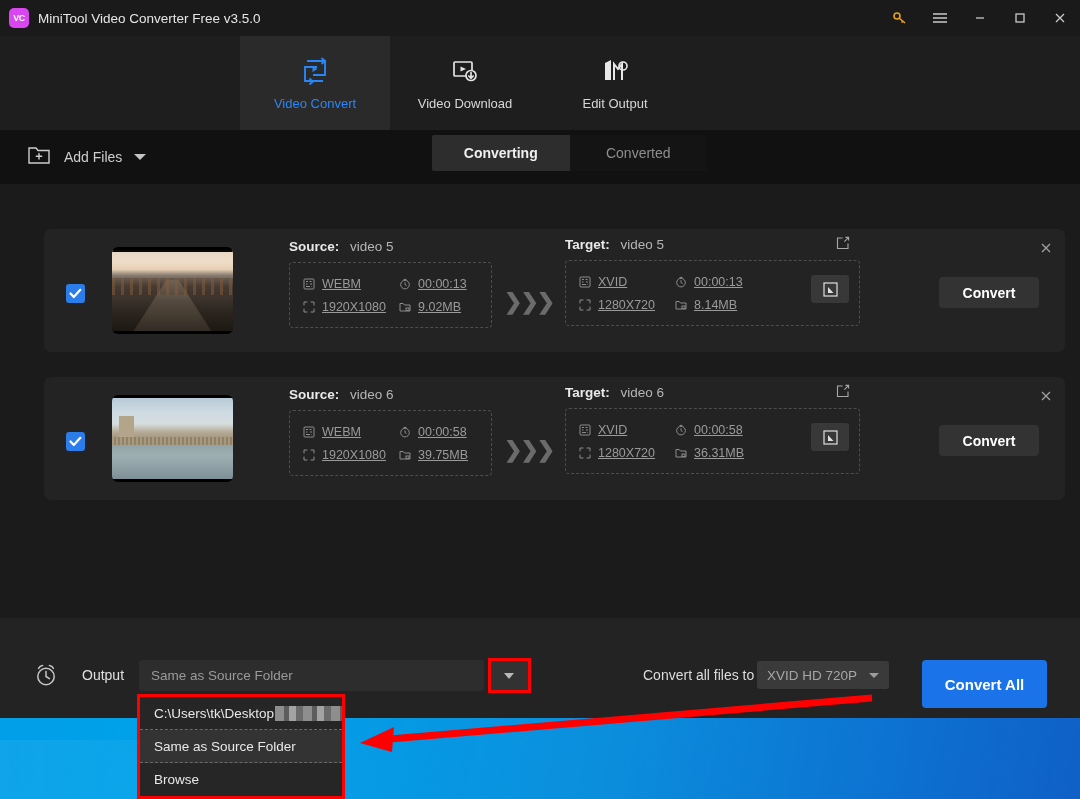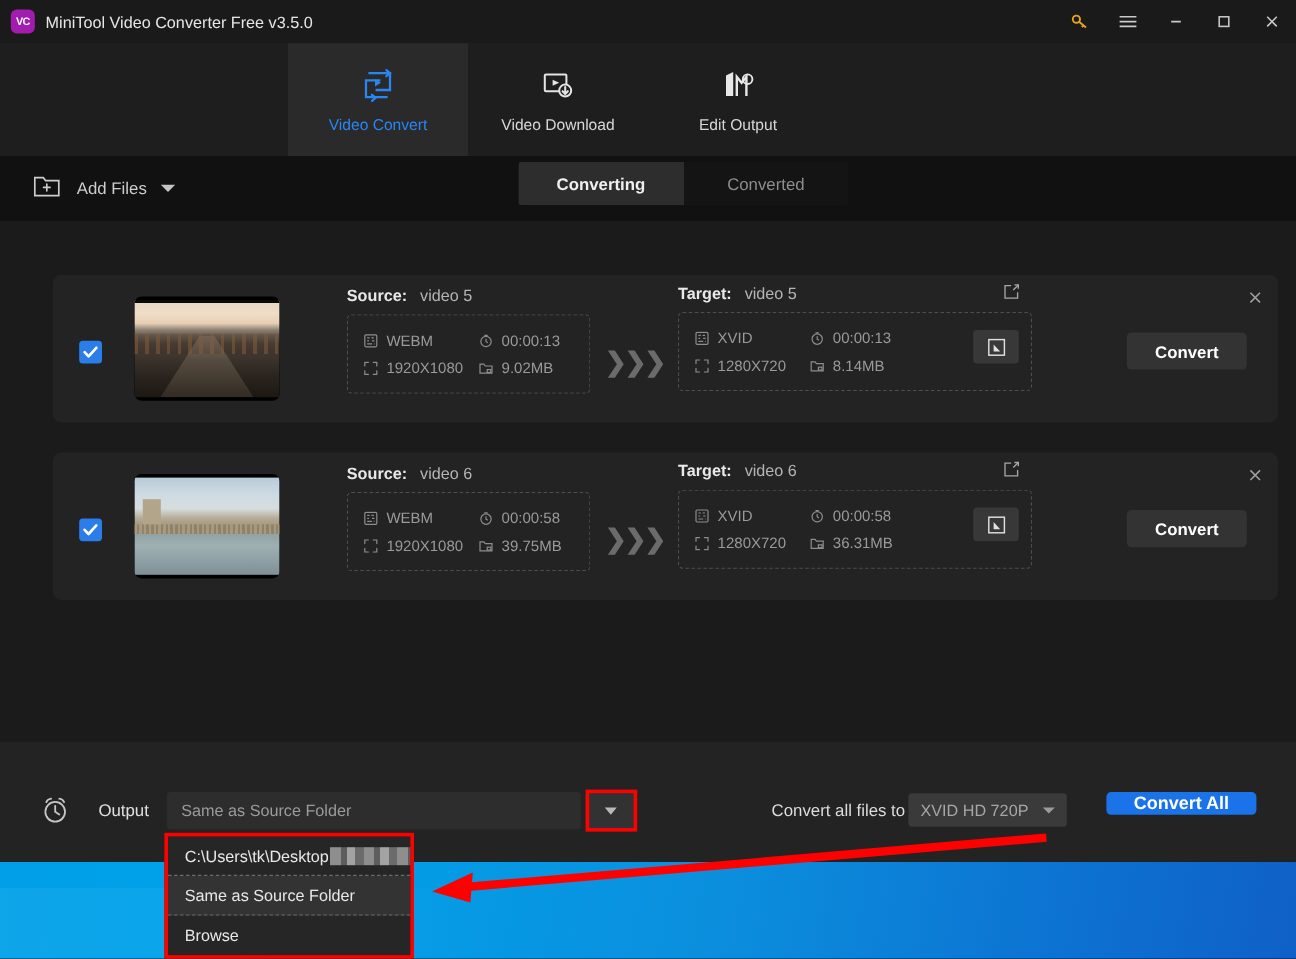--- a/index.html
+++ b/index.html
@@ -27,21 +27,21 @@
     background: #1b1b1b;
   }
 
   
   .titlebar {
     position: relative; height: 36px; background: #1a1a1a;
     display: flex; align-items: center;
   }
   .logo {
     width: 20px; height: 20px; margin-left: 9px; border-radius: 5px;
-    background: #a21caf; display: flex; align-items: center; justify-content: center;
+    background: #d946ef; display: flex; align-items: center; justify-content: center;
     color: #fff; font-size: 9px; font-weight: bold; letter-spacing: -0.5px;
   }
   .app-title {
     margin-left: 9px; color: #e6e6e6; font-size: 13.5px;
   }
   .tb-right { margin-left: auto; display: flex; align-items: center; height: 36px; }
   .tb-btn {
     width: 40px; height: 36px; display: flex; align-items: center; justify-content: center;
     color: #c9c9c9;
   }
@@ -143,21 +143,21 @@
   .sect-head b { color: #e9e9e9; }
   .sect-head .name { color: #b5b5b5; margin-left: 7px; }
 
   .infobox {
     border: 1px dashed #4d4d4d; border-radius: 4px;
     padding: 9px 12px 9px 12px; position: relative;
   }
   .infobox.src { width: 203px; }
   .infobox.tgt { width: 295px; }
   .inforow { display: flex; align-items: center; height: 23px; }
-  .infocell { display: flex; align-items: center; gap: 7px; color: #9a9a9a; font-size: 12.5px; }
+  .infocell { display: flex; align-items: center; gap: 7px; color: #9a9a9a; font-size: 12.5px; text-decoration: underline; }
   .infocell.c-a { width: 96px; }
   .ic { width: 13px; height: 13px; display: flex; align-items: center; justify-content: center; flex: 0 0 13px; }
 
   .arrows {
     position: absolute; left: 460px; top: 60px; display: flex; gap: 2px;
     color: #6b6b6b; font-size: 22px; font-weight: bold; letter-spacing: -2px;
   }
 
   .edit-ico { position: absolute; right: 10px; top: -1px; color: #a8a8a8; }
 
@@ -199,21 +199,21 @@
 
   .ctall-label { position: absolute; left: 643px; top: 667px; color: #dcdcdc; font-size: 14px; }
   .ctall-sel {
     position: absolute; left: 757px; top: 661px; width: 132px; height: 28px;
     background: #3a3a3a; border-radius: 3px; display: flex; align-items: center;
     padding: 0 10px; color: #a6a6a6; font-size: 13.5px;
   }
   .ctall-sel .tri { margin-left: auto; width: 0; height: 0;
     border-left: 5px solid transparent; border-right: 5px solid transparent; border-top: 5px solid #9b9b9b; }
   .convertall {
-    position: absolute; left: 922px; top: 660px; width: 125px; height: 19px;
+    position: absolute; left: 922px; top: 660px; width: 125px; height: 48px;
     background: #1a73e8; border-radius: 4px; color: #fff; font-size: 15px; font-weight: bold;
     display: flex; align-items: center; justify-content: center;
   }
 
   
   .dropdown {
     position: absolute; left: 137px; top: 694px; width: 208px; height: 105px;
     background: #262626; border: 3px solid #ff0000; z-index: 30;
   }
   .dd-item {

